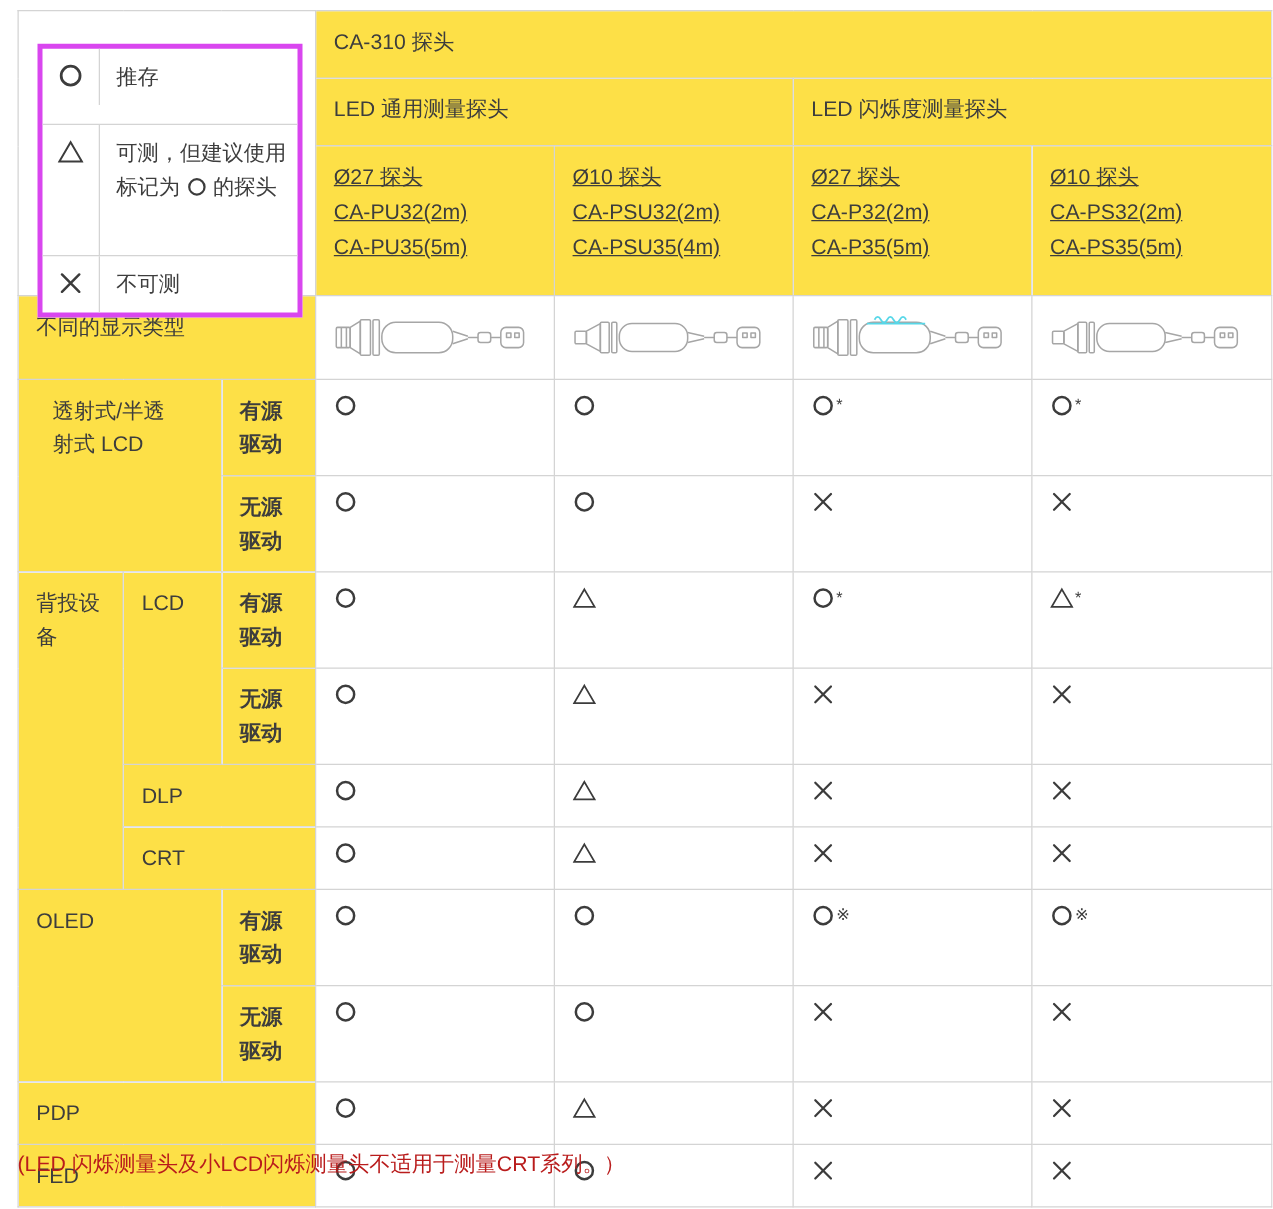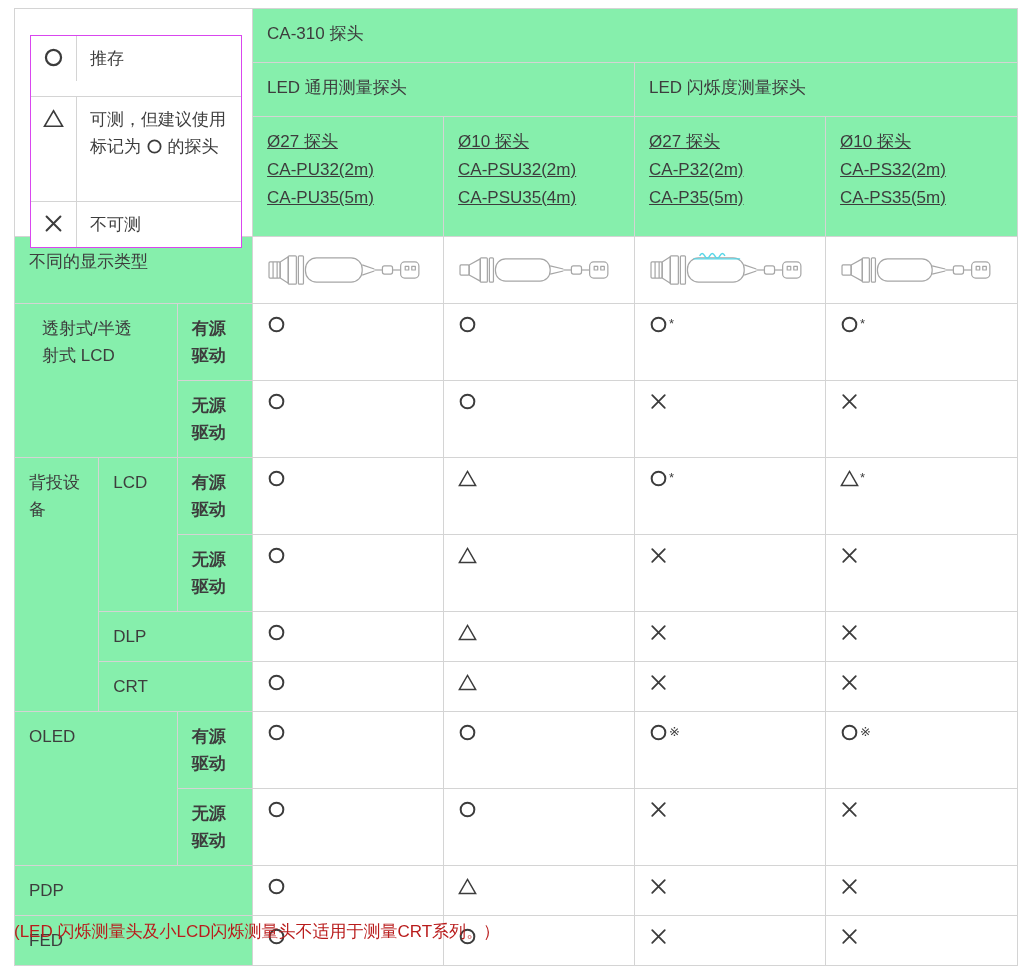--- a/index.html
+++ b/index.html
@@ -16,37 +16,37 @@
     border-collapse:collapse; table-layout:fixed;
   }
   table.compat td {
     border:1px solid #d4d4d4;
     vertical-align:top;
     padding:11px 14px;
     line-height:27px;
     overflow:hidden;
   }
   td.blank { border:none; background:#ffffff; }
-  .hd { background:#86efac; }
+  .hd { background:#fde047; }
   .vm { vertical-align:middle; padding-top:2px; padding-bottom:2px; }
   .probe-cell { padding-top:13px;text-decoration:underline; }
   .probe-line { line-height:28px; white-space:nowrap; }
   .img-cell { vertical-align:middle; padding:4px 8px; text-align:left; }
   .lbl-wrap { padding-right:26px;margin-left:13px; }
   .drv { padding-right:16px;font-weight:bold; }
 
   
   td.sym { padding-top:11px; padding-left:15px; }
   .sym-svg { width:19px; height:19px; display:inline-block; vertical-align:top; }
   .sup { font-size:13px; position:relative; top:-6px; margin-left:1px; color:#3d3d3d; }
 
   
   .legend {
     position:absolute; left:30px; top:35px; width:212px;
-    border:1px solid #d946ef; background:#ffffff; box-sizing:border-box;
+    border:4px solid #d946ef; background:#ffffff; box-sizing:border-box;
   }
   .legend-row { display:flex; align-items:stretch; }
   .legend-row + .legend-row { border-top:1px solid #d4d4d4; }
   .legend-sym {
     width:46px; flex:0 0 46px; box-sizing:border-box;
     border-right:1px solid #d4d4d4;
     padding-top:11px; text-align:center;
   }
   .legend .sym-svg { width:21px; height:21px; }
   .legend-label { padding:9px 8px 9px 13px; line-height:27px; }

